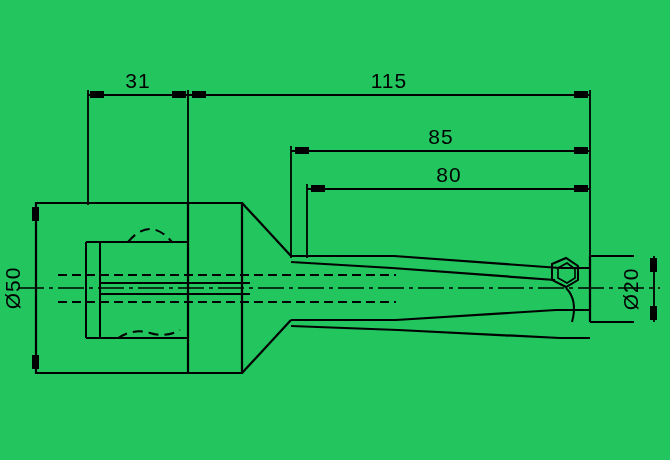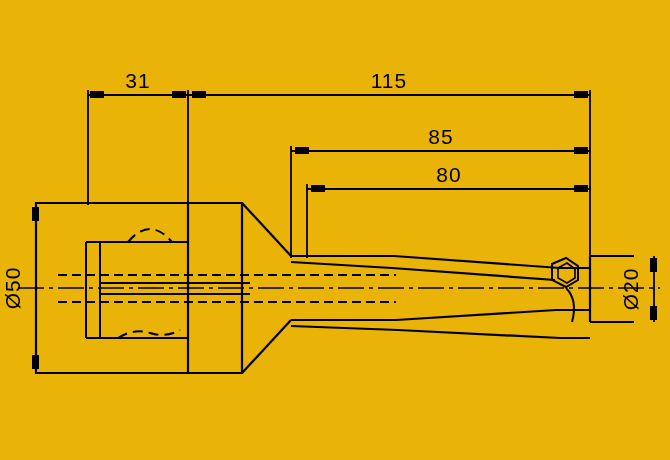--- a/index.html
+++ b/index.html
@@ -8,21 +8,21 @@
     padding: 0;
     background: #ffffff;
   }
   body {
     font-family: "Liberation Sans", sans-serif;
   }
   #drawing-root {
     position: relative;
     width: 670px;
     height: 460px;
-    background: #eab308;
+    background: #22c55e;
     overflow: hidden;
   }
   svg#cad {
     display: block;
     width: 670px;
     height: 460px;
   }
   .dim-text {
     font-family: "Liberation Sans", sans-serif;
     font-size: 21px;

